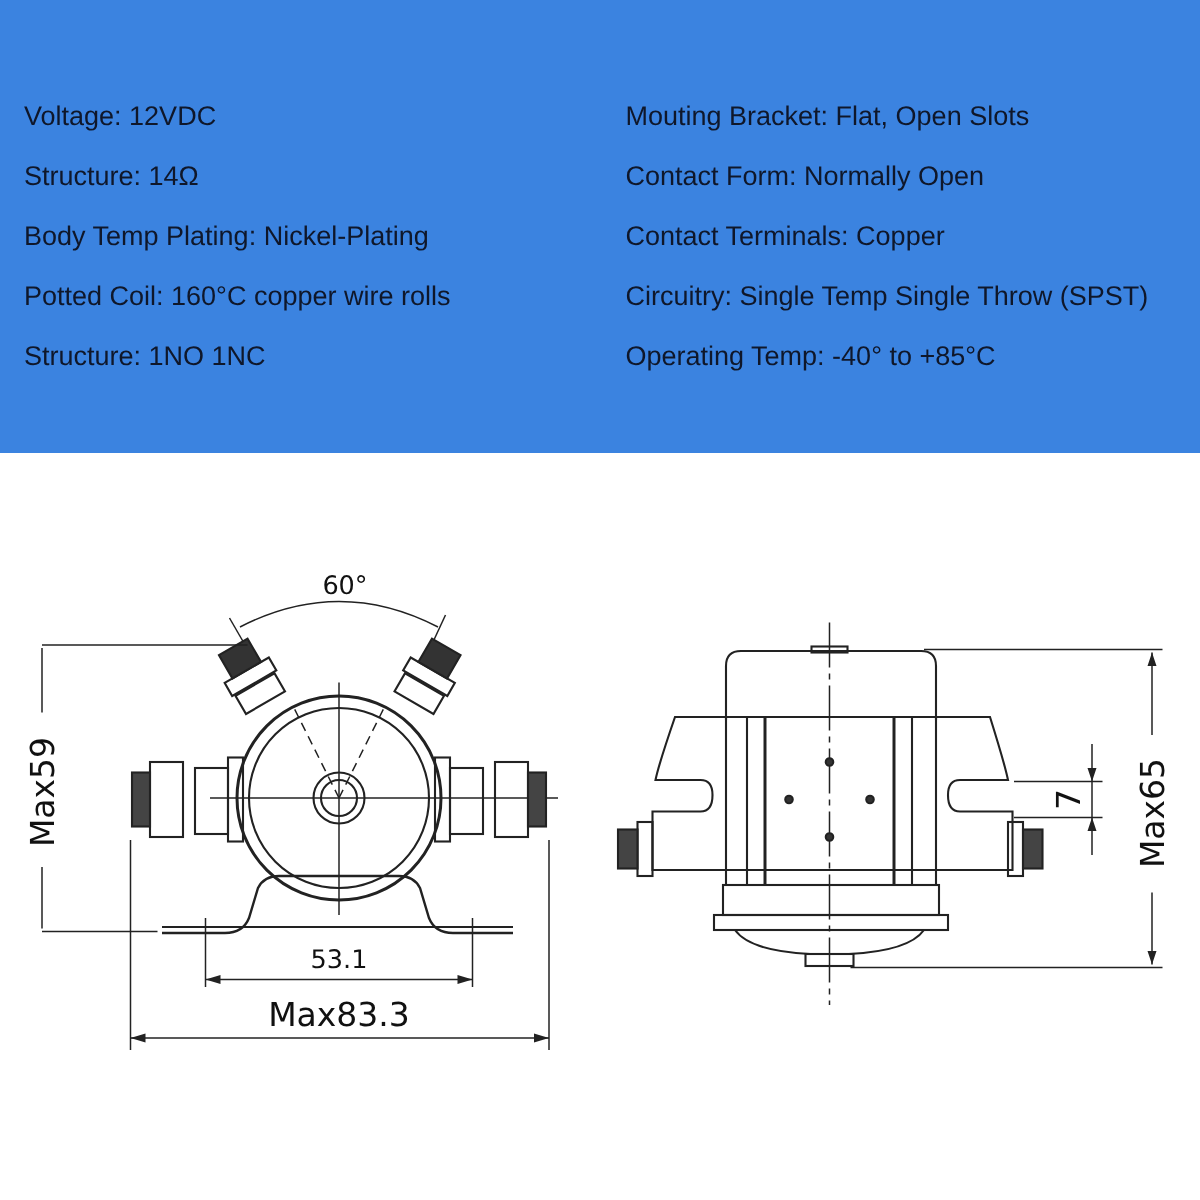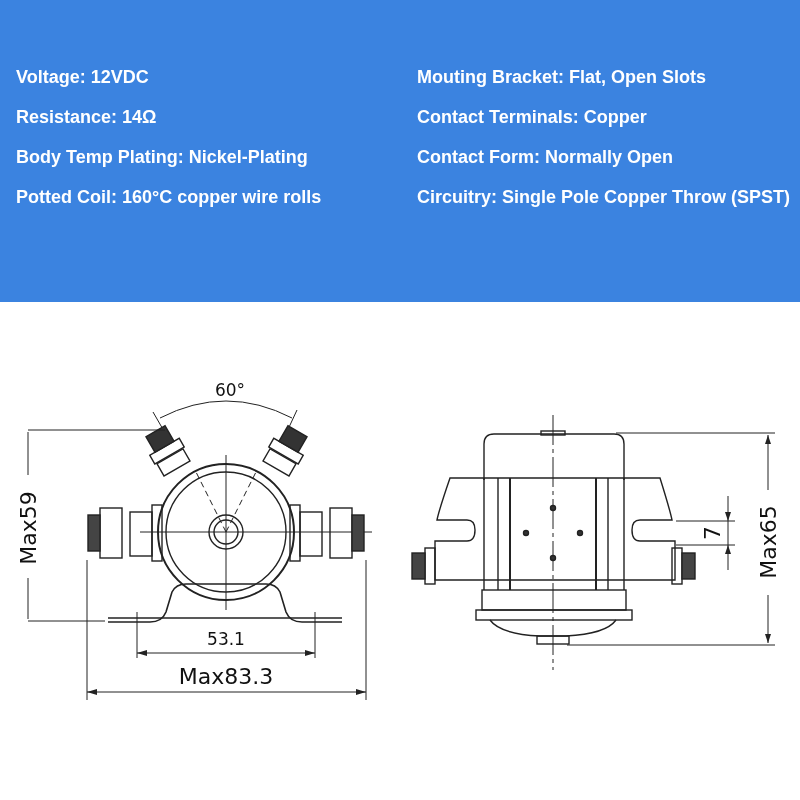--- a/index.html
+++ b/index.html
@@ -2,39 +2,41 @@
 <html><head>
 <meta charset="utf-8">
 <style>
   html, body { margin:0; padding:0; }
   body { width:800px; height:800px; background:#ffffff; position:relative; overflow:hidden;
          font-family:"Liberation Sans", sans-serif; }
   .spec-band { position:absolute; left:0; top:0; width:800px; height:302px; background:#3b83e0; }
   .spec-col { position:absolute; top:67px; }
   .spec-col.left { left:16px; }
   .spec-col.right { left:387px;margin-left:30px; }
-  .spec-row { color:#ffffff; font-size:18px; line-height:20px; height:40px; white-space:nowrap;font-weight:bold; }
+  .spec-row { color:#0f172a; font-size:18px; line-height:20px; height:40px; white-space:nowrap; }
   .drawing { position:absolute; left:0; top:302px; width:636px; height:498px; }
   svg text { font-family:"DejaVu Sans", sans-serif; fill:#111; }
 </style>
 </head>
 <body>
 
 <div class="spec-band">
   <div class="spec-col left">
     <div class="spec-row">Voltage: 12VDC</div>
-    <div class="spec-row">Resistance:  14Ω</div>
+    <div class="spec-row">Structure:  14Ω</div>
     <div class="spec-row">Body Temp Plating:  Nickel-Plating</div>
     <div class="spec-row">Potted Coil: 160°C copper wire rolls</div>
+    <div class="spec-row">Structure: 1NO 1NC</div>
   </div>
   <div class="spec-col right">
     <div class="spec-row">Mouting Bracket: Flat, Open Slots</div>
+    <div class="spec-row">Contact Form: Normally Open</div>
     <div class="spec-row">Contact Terminals: Copper</div>
-    <div class="spec-row">Contact Form: Normally Open</div>
-    <div class="spec-row">Circuitry: Single Pole Copper Throw (SPST)</div>
+    <div class="spec-row">Circuitry: Single Temp Single Throw (SPST)</div>
+    <div class="spec-row">Operating Temp:  -40° to +85°C</div>
   </div>
 </div>
 
 <div class="drawing">
 <svg width="800" height="498" viewBox="0 302 800 498" xmlns="http://www.w3.org/2000/svg" stroke="#222" fill="none" stroke-width="1.4">
 
   <g>
 
     <path d="M160 418 Q226 384 292 418" stroke-width="1"></path>
     <line x1="153" y1="412" x2="168" y2="438" stroke-width="1"></line>

